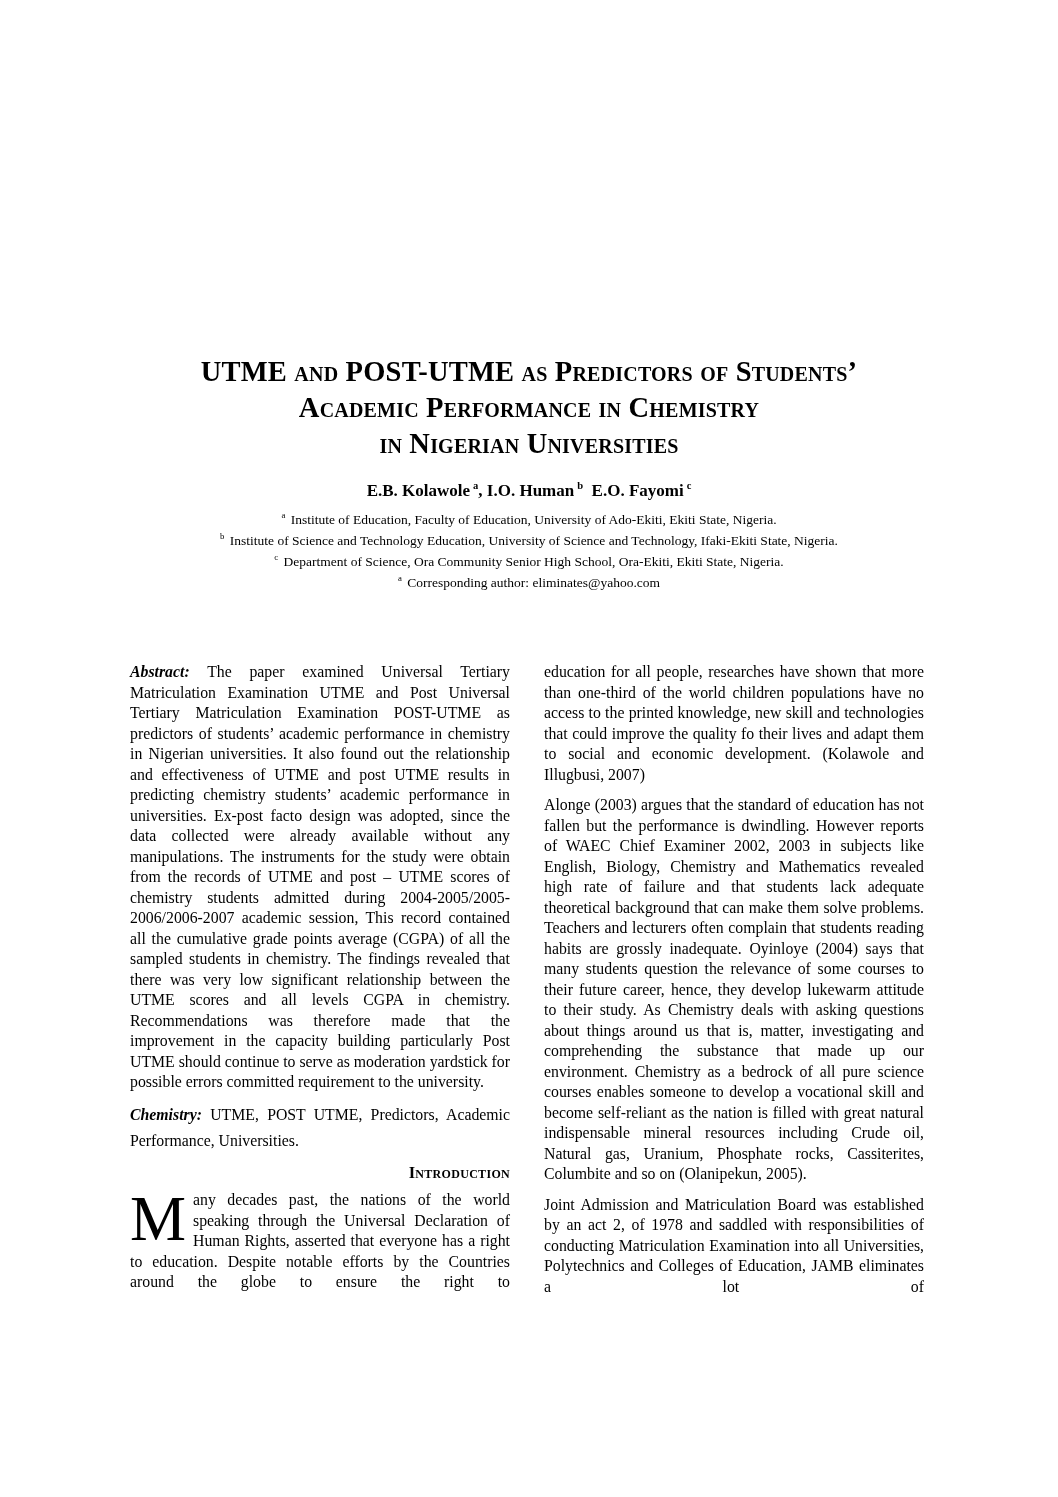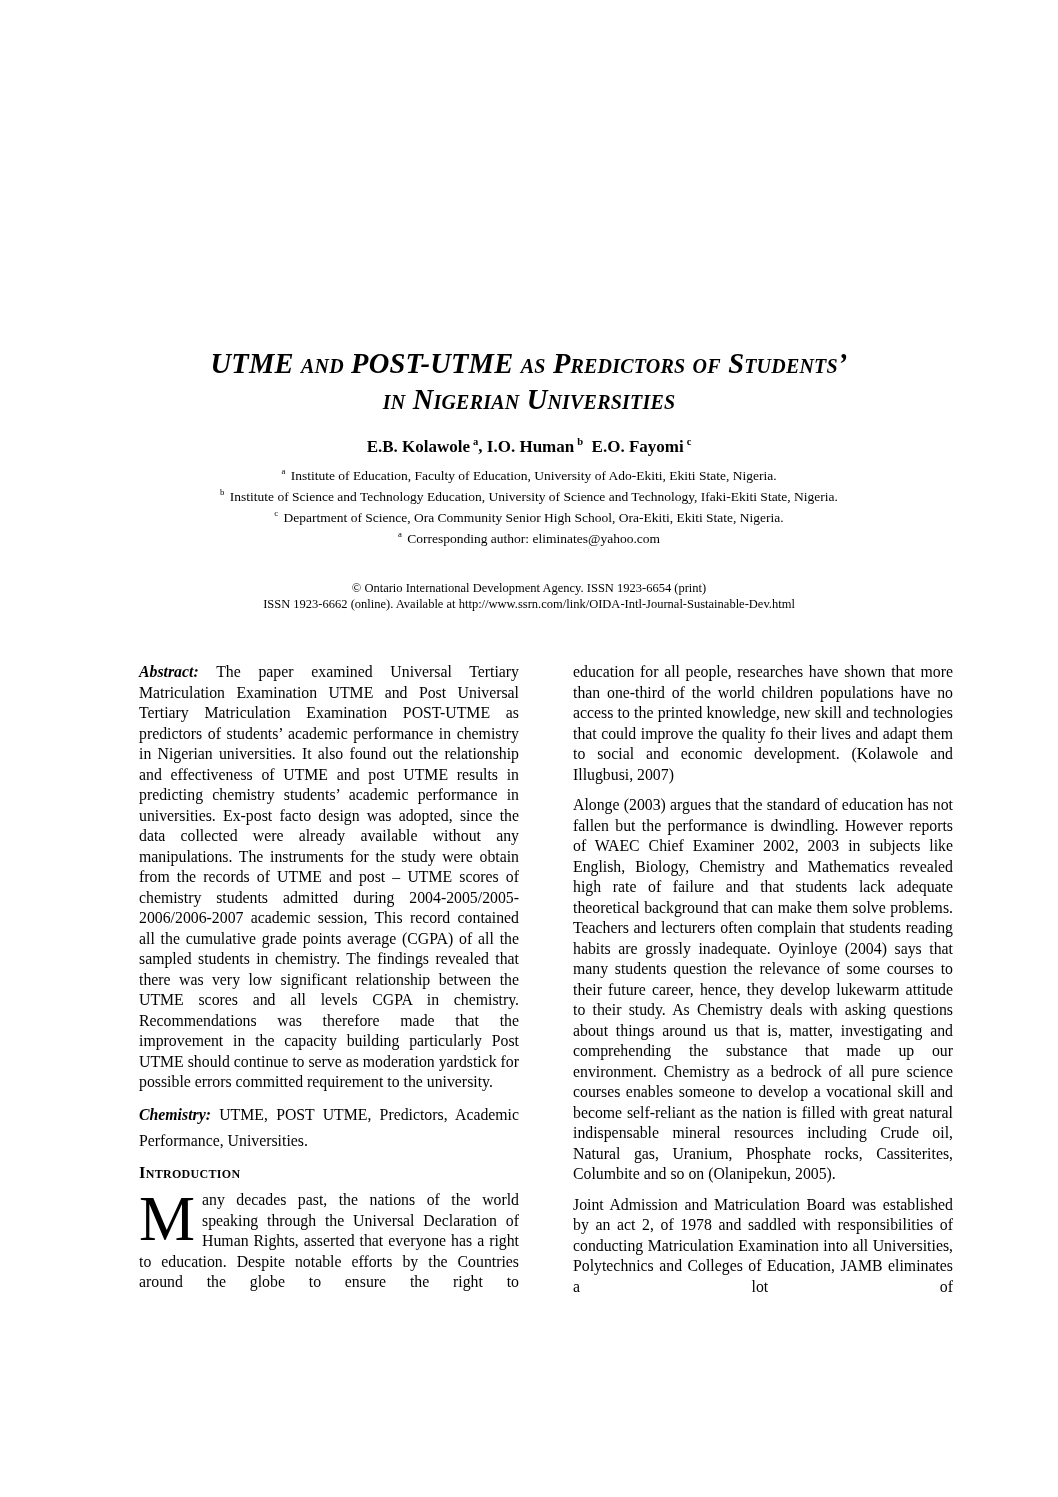--- a/index.html
+++ b/index.html
@@ -54,45 +54,45 @@
   .publisher {
     margin-top: 33px;
     font-size: 12.5px;
     line-height: 16px;
   }
 
   
   .columns {
     position: absolute;
     top: 662px;
-    left: 139px;
+    left: 130px;
     width: 815px;
     display: flex;
-    gap: 54px;
+    gap: 34px;
   }
   .col {
     width: 380px;
     font-size: 15.8px;
     line-height: 20.5px;
     text-align: justify;
   }
   .col p { margin: 0; }
   .col p + p { margin-top: 10px; }
 
   .para-label {
     font-weight: bold;
     font-style: italic;
   }
   .keywords-paragraph {
     margin-top: 9px !important;
     line-height: 26px;
   }
   .section-heading {
     margin: 9px 0 7px 0;
-    text-align: left;
+    text-align: right;
     font-size: 16.5px;
     font-weight: bold;
     font-variant: small-caps;
     letter-spacing: 0.3px;
   }
   .dropcap {
     float: left;
     font-size: 63px;
     line-height: 51px;
     margin: 4px 7px 0 0;
@@ -101,40 +101,37 @@
   .cont {
     text-align-last: justify;
   }
 </style>
 </head>
 <body>
 
 <div class="page">
 
   <div class="header-block">
-    <h1 style="margin:0; font-size:inherit; font-weight:normal;font-style:italic;">
+    <h1 style="margin:8px; font-size:inherit; font-weight:normal;">
       <div class="title-line">UTME and POST-UTME as Predictors of Students’</div>
+      <div class="title-line">Academic Performance in Chemistry</div>
       <div class="title-line">in Nigerian Universities</div>
     </h1>
 
     <div class="authors-line">
       <span>E.B. Kolawole</span><sup>a</sup><span>,&nbsp;</span><span>I.O. Human</span><sup>b</sup><span>&nbsp;&nbsp;</span><span>E.O. Fayomi</span><sup>c</sup>
     </div>
 
     <div class="affiliations">
       <div class="affiliation-line"><sup>a</sup> <span>Institute of Education, Faculty of Education, University of Ado-Ekiti, Ekiti State, Nigeria.</span></div>
       <div class="affiliation-line"><sup>b</sup> <span>Institute of Science and Technology Education, University of Science and Technology, Ifaki-Ekiti State, Nigeria.</span></div>
       <div class="affiliation-line"><sup>c</sup> <span>Department of Science, Ora Community Senior High School, Ora-Ekiti, Ekiti State, Nigeria.</span></div>
       <div class="affiliation-line"><sup>a</sup> <span>Corresponding author: eliminates@yahoo.com</span></div>
     </div>
 
-    <div class="publisher">
-      <div>© Ontario International Development Agency. ISSN 1923-6654 (print)</div>
-      <div>ISSN 1923-6662 (online). Available at http://www.ssrn.com/link/OIDA-Intl-Journal-Sustainable-Dev.html</div>
-    </div>
   </div>
 
   <div class="columns">
 
     <section class="col">
       <p class="abstract-paragraph">
         <span class="para-label">Abstract:</span>
         <span>The paper examined Universal Tertiary Matriculation Examination UTME and Post Universal Tertiary Matriculation Examination POST-UTME as predictors of students’ academic performance in chemistry in Nigerian universities. It also found out the relationship and effectiveness of UTME and post UTME results in predicting chemistry students’ academic performance in universities. Ex-post facto design was adopted, since the data collected were already available without any manipulations. The instruments for the study were obtain from the records of UTME and post – UTME scores of chemistry students admitted during 2004-2005/2005-2006/2006-2007 academic session, This record contained all the cumulative grade points average (CGPA) of all the sampled students in chemistry. The findings revealed that there was very low significant relationship between the UTME scores and all levels CGPA in chemistry. Recommendations was therefore made that the improvement in the capacity building particularly Post UTME should continue to serve as moderation yardstick for possible errors committed requirement to the university.</span>
       </p>
 

